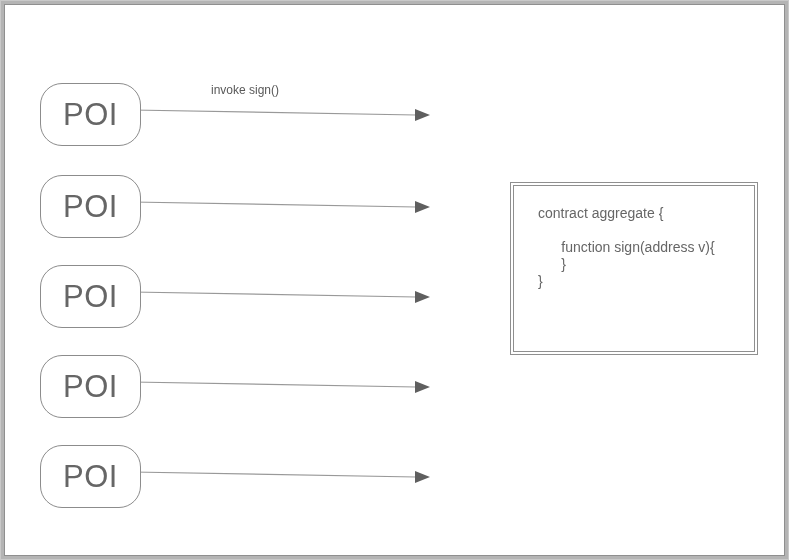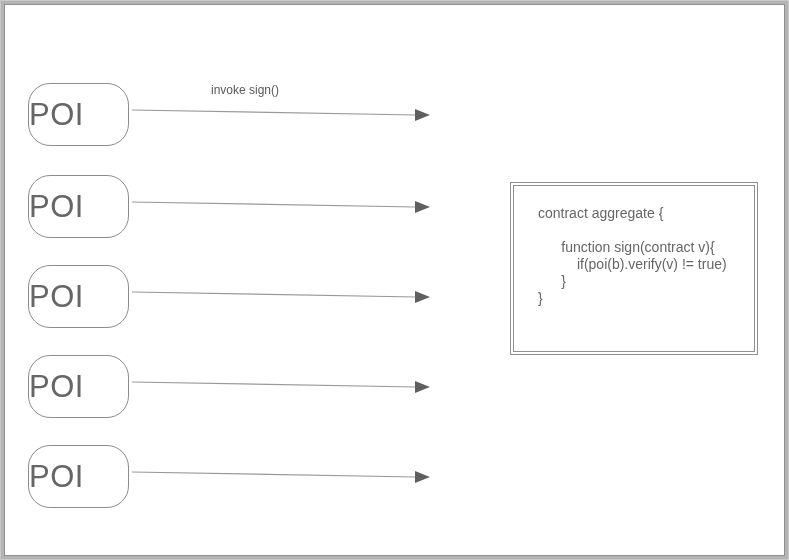--- a/index.html
+++ b/index.html
@@ -32,30 +32,30 @@
     stroke: #999999;
     stroke-width: 1.2;
     fill: none;
   }
   .arrow-head {
     fill: #5f5f5f;
     stroke: none;
   }
   .poi-node {
     position: absolute;
-    left: 28px;
+    left: 40px;
     width: 101px;
     height: 63px;
     box-sizing: border-box;
     border: 1px solid #8c8c8c;
     border-radius: 22px;
     background: #ffffff;
     display: flex;
     align-items: center;
-    justify-content: flex-start;
+    justify-content: center;
   }
   .poi-label {
     font-size: 31px;
     color: #666666;
     letter-spacing: 0.5px;
   }
   .arrow-label {
     position: absolute;
     left: 211px;
     top: 83px;
@@ -131,20 +131,19 @@
   <div class="poi-node" style="top:445px">
     <span class="poi-label">POI</span>
   </div>
 
   <div class="arrow-label">invoke sign()</div>
 
   <div class="code-box">
     <div class="code-box-inner">
       <div class="code-line">contract aggregate {</div>
       <div class="code-line"></div>
-      <div class="code-line">      function sign(contract v){</div>
-      <div class="code-line">          if(poi(b).verify(v) != true)</div>
+      <div class="code-line">      function sign(address v){</div>
       <div class="code-line">      }</div>
       <div class="code-line">}</div>
     </div>
   </div>
 
 </div>
 
 </body></html>

